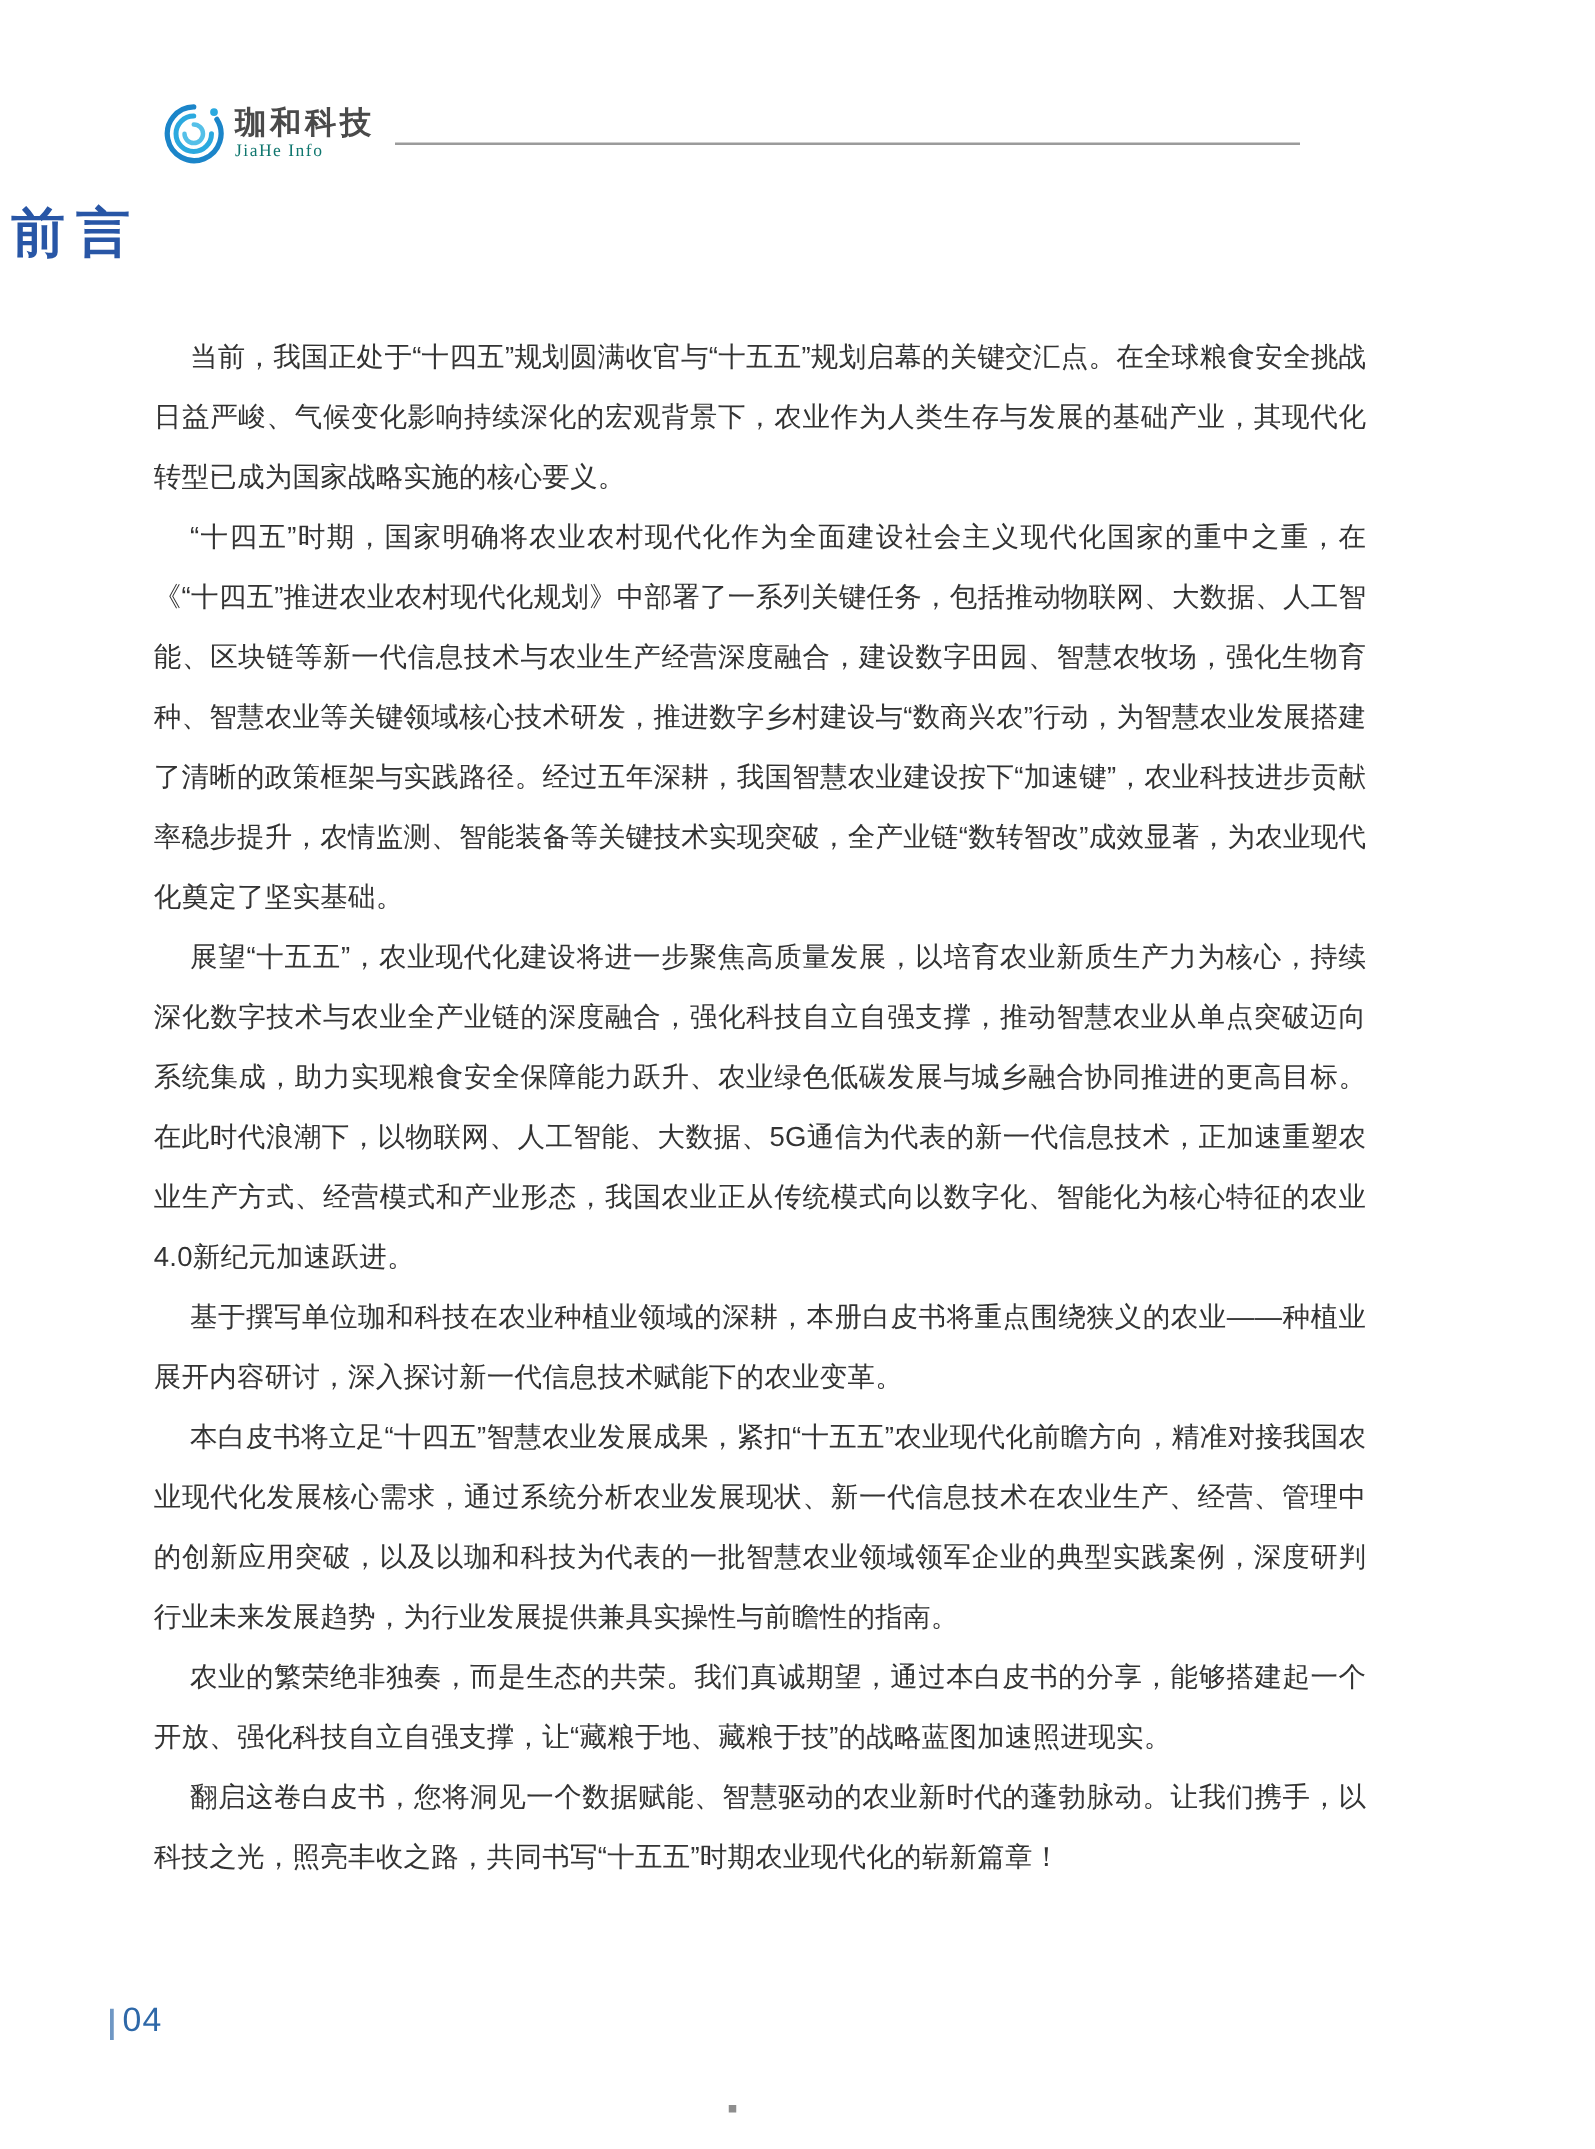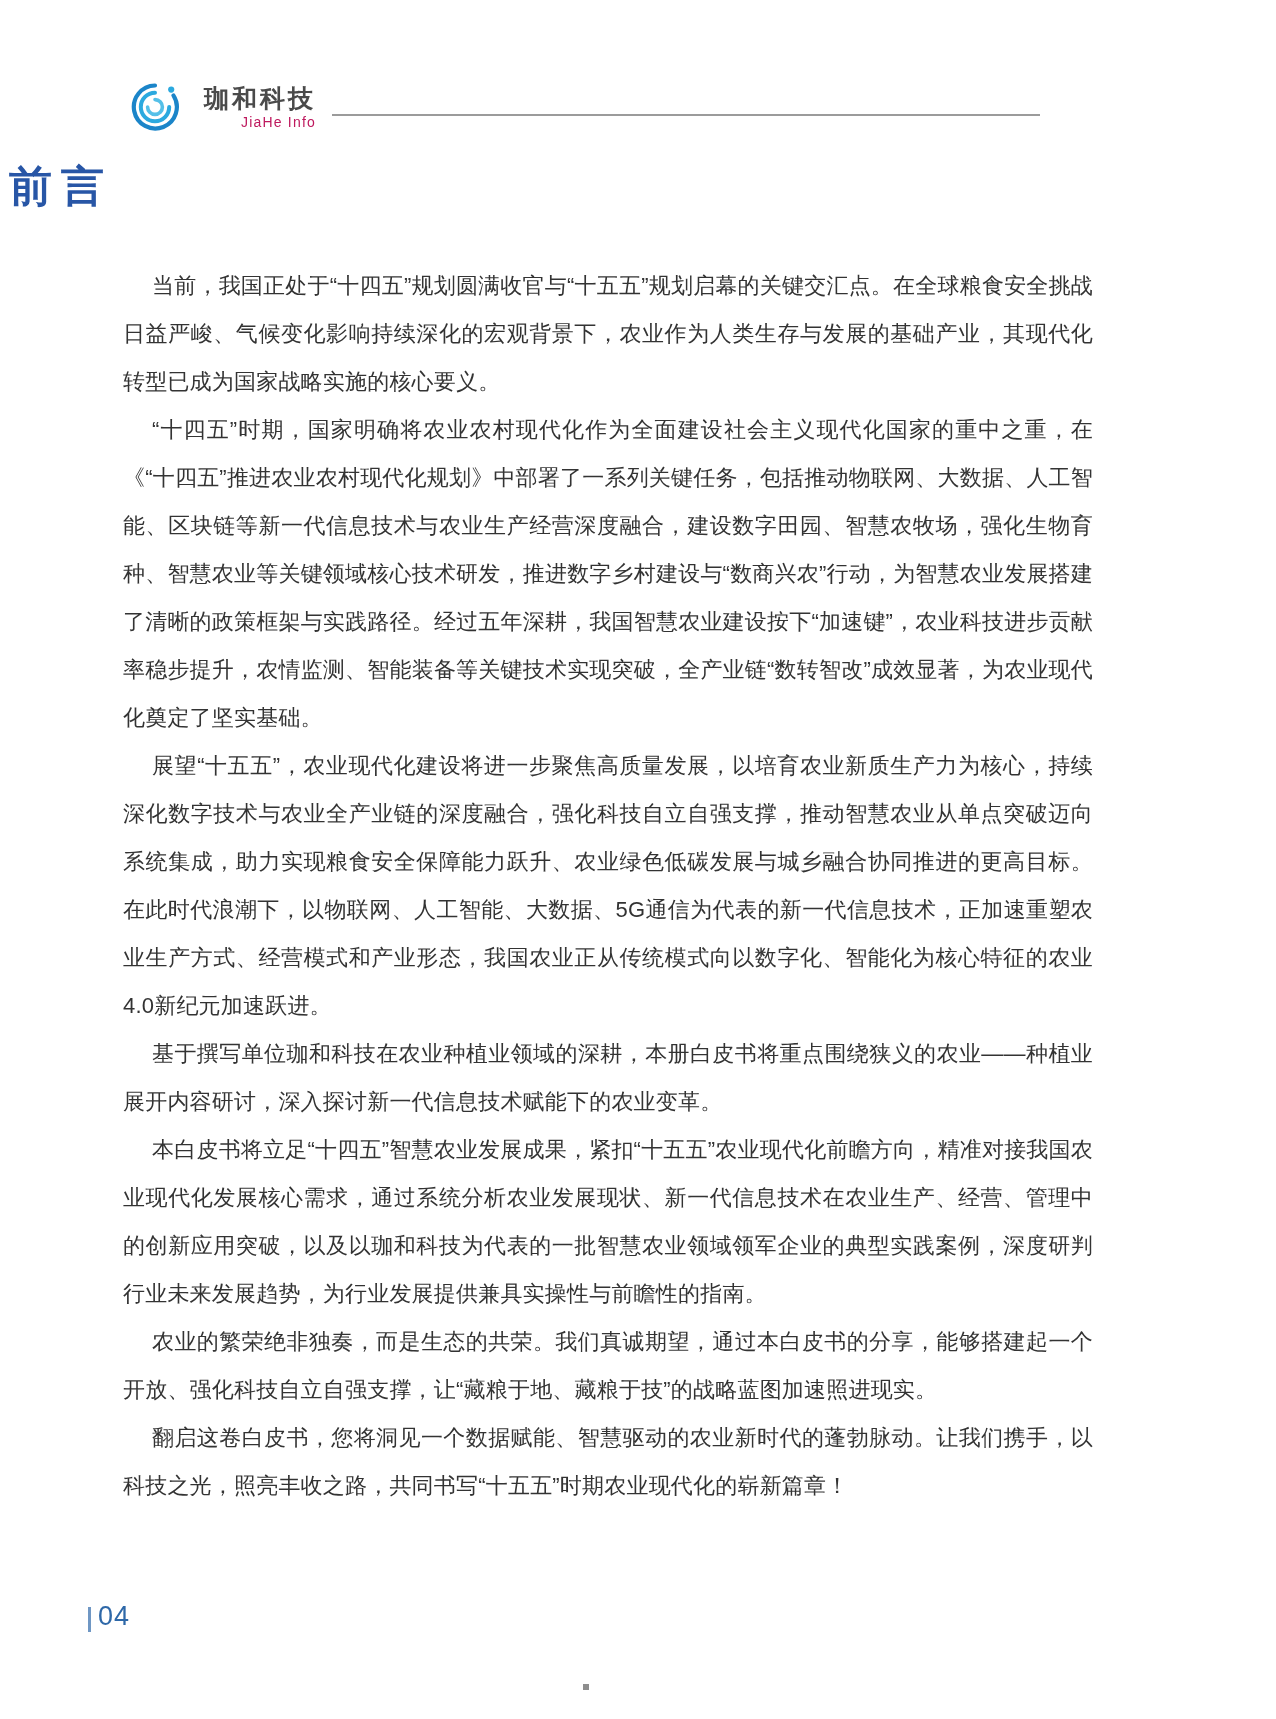--- a/index.html
+++ b/index.html
@@ -13,26 +13,26 @@
   }
 
   
   .header {
     position:absolute; top:82px; left:130px; right:236px;
     display:flex; align-items:center;
   }
   .logo { display:flex; align-items:center; }
   .logo-icon { width:50px; height:50px; flex:0 0 auto; }
   .logo-icon svg { width:50px; height:50px; display:block; }
-  .logo-text { margin-left:24px; line-height:1; }
+  .logo-text { margin-left:8px; line-height:1;font-family:Liberation Serif, serif; }
   .logo-name {
     font-size:25px; font-weight:bold; color:#4a4a4a; letter-spacing:3px;
   }
   .logo-sub {
-    font-size:14px; color:#be185d; margin-top:4px; letter-spacing:1.2px;text-align:right;
+    font-size:14px; color:#0f766e; margin-top:4px; letter-spacing:1.2px;
   }
   .header-rule {
     flex:1 1 auto; height:2px; background:#9b9b9b;
     margin-left:16px; margin-top:16px;
   }
 
   
   .doc-title {
     position:absolute; top:158px; left:0; width:100%;
     margin:0; 

